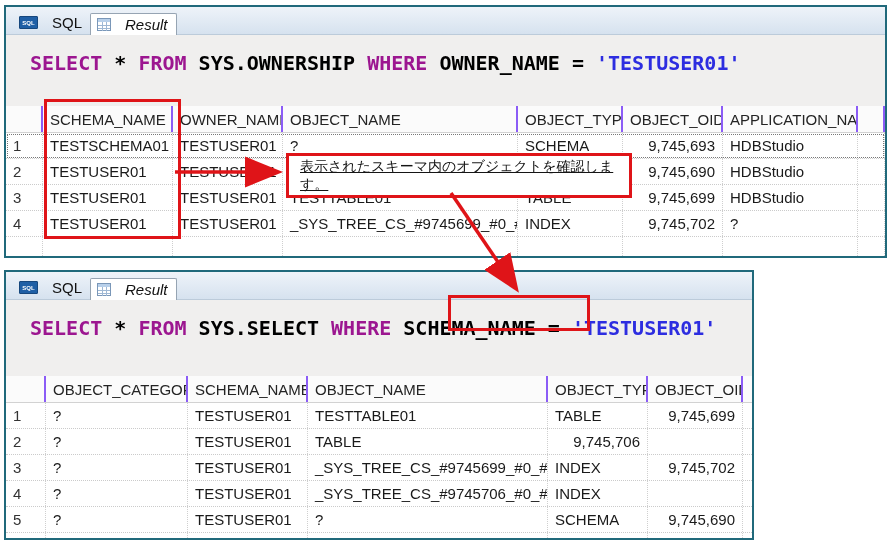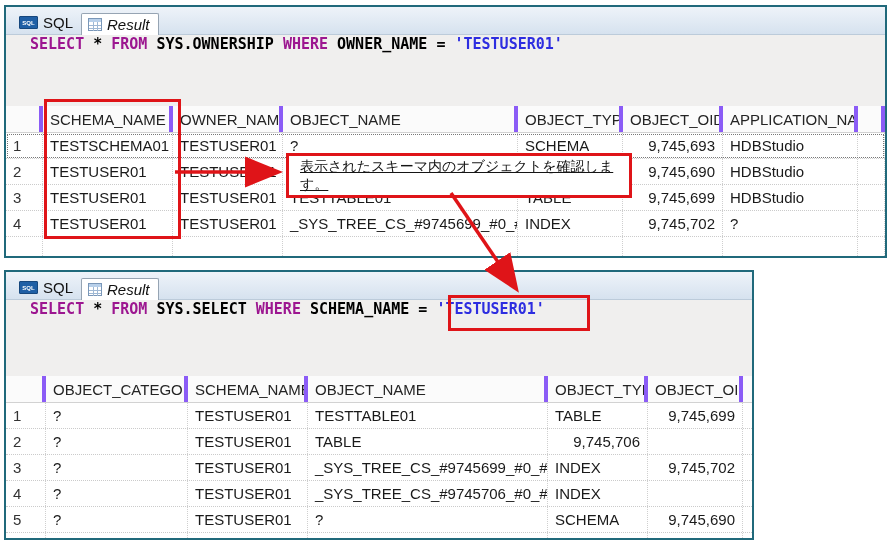--- a/index.html
+++ b/index.html
@@ -7,48 +7,48 @@
           font-family:"Liberation Sans",sans-serif;}
 
   
   .panel{position:absolute;border:2px solid #20697b;background:#fff;overflow:hidden;}
   .panel-top{left:4px;top:5px;width:879px;height:249px;}
   .panel-bottom{left:4px;top:270px;width:746px;height:266px;}
 
   
   .tabbar{position:relative;height:27px;background:linear-gradient(#eef3f9,#d6e2ef);
           display:flex;align-items:flex-end;padding-left:7px;border-bottom:1px solid #bccbda;}
-  .tab{display:flex;align-items:center;gap:5px;padding:2px 8px 3px 6px;font-size:15px;color:#111;}
+  .tab{display:flex;align-items:center;gap:14px;padding:2px 8px 3px 6px;font-size:15px;color:#111;}
   .tab.selected{background:#fff;border:1px solid #96a4b3;border-bottom:none;
                 border-radius:2px 2px 0 0;margin-bottom:-1px;padding-bottom:2px;font-style:italic;}
   .sqlicon{width:17px;height:11px;background:#1f5fa5;border:1px solid #16477d;border-radius:1px;
            color:#fff;font-size:6px;font-weight:bold;display:flex;align-items:center;justify-content:center;}
   .resicon svg{display:block;}
 
   
   .queryarea{position:absolute;left:0;right:0;background:#f0efee;}
   .panel-top .queryarea{top:28px;height:71px;border-bottom:1px solid #e2e1e0;}
   .panel-bottom .queryarea{top:28px;height:76px;border-bottom:1px solid #e2e1e0;}
-  .queryline{padding:0 0 0 24px;font-family:"DejaVu Sans Mono",monospace;
-             font-size:15px;font-weight:bold;white-space:pre;color:#000;}
+  .queryline{padding:16px 0 0 24px;font-family:"DejaVu Sans Mono",monospace;
+             font-size:20px;font-weight:bold;white-space:pre;color:#000;}
   .tok-kw{color:#9c1690;}
   .tok-pl{color:#000;}
   .tok-str{color:#2d2de0;}
 
   
   .gridwrap{position:absolute;left:0;right:0;bottom:0;overflow:hidden;background:#fff;}
   .panel-top .gridwrap{top:99px;}
   .panel-bottom .gridwrap{top:104px;}
   .grow{display:grid;height:25px;align-items:stretch;border-bottom:1px dotted #cbcbcb;}
   .panel-top .grow{grid-template-columns:37px 130px 110px 235px 105px 100px 135px 1fr;}
   .panel-bottom .grow{grid-template-columns:40px 142px 120px 240px 100px 95px 1fr;}
   .grow.ghead{height:26px;background:#fbfbfb;border-bottom:1px solid #d2d2d2;}
   .gcell{padding:0 7px;font-size:15px;color:#1a1a1a;border-right:1px dotted #cfcfcf;
          display:flex;align-items:center;overflow:hidden;white-space:nowrap;}
-  .ghead .gcell{color:#242424;border-right:4px solid #8b5cf6;}
+  .ghead .gcell{color:#242424;border-right:2px solid #8b5cf6;}
   .gcell.num{color:#333;}
   .gcell.right{justify-content:flex-end;}
   .selectedrow{outline:1px dotted #777;outline-offset:-2px;}
 
   
   .ann{position:absolute;pointer-events:none;}
   #schema-box{left:44px;top:99px;width:131px;height:134px;border:3px solid #df1418;}
   #note-box{left:286px;top:153px;width:329px;height:39px;border:3px solid #df1418;background:#fff;
             display:flex;align-items:center;padding-left:11px;font-size:14px;color:#151515;box-sizing:content-box;text-decoration:underline;}
   #query-box{left:448px;top:295px;width:136px;height:30px;border:3px solid #df1418;}

